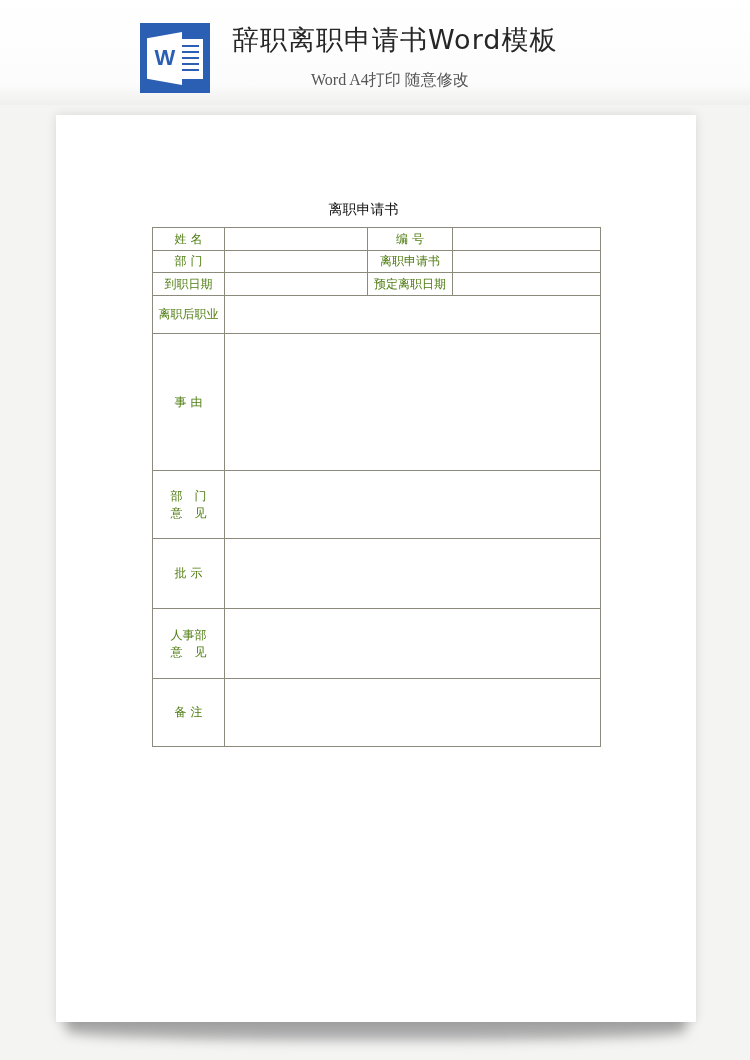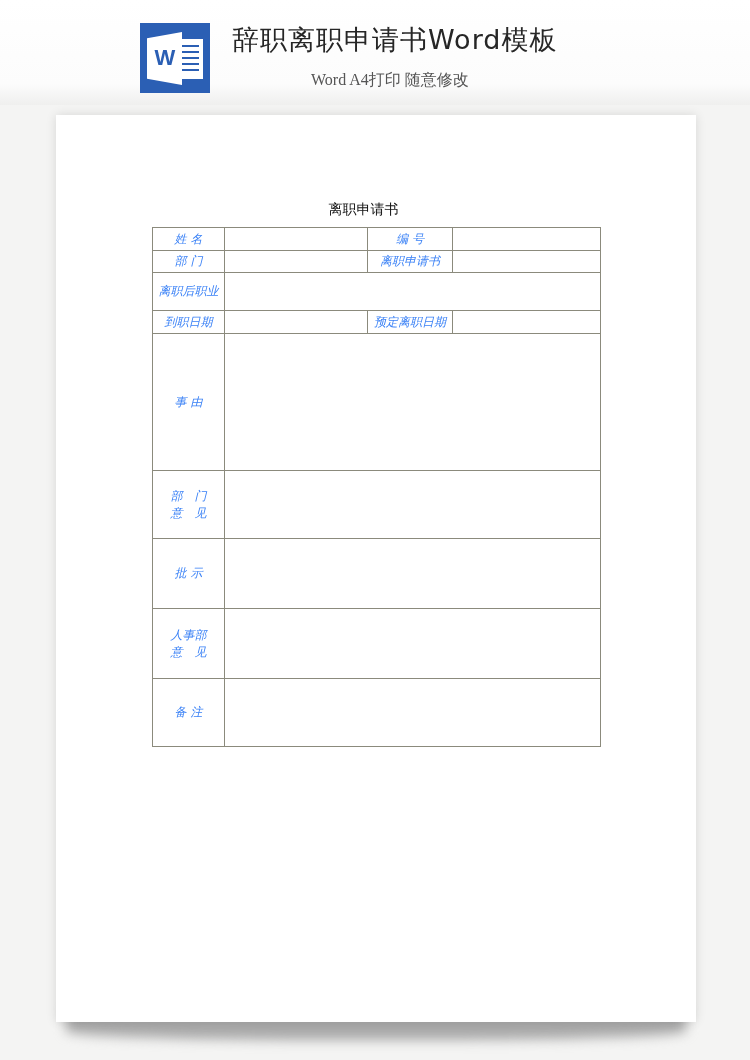--- a/index.html
+++ b/index.html
@@ -47,21 +47,21 @@
     position:absolute; left:56px; top:115px; width:640px; height:907px;
     background:#ffffff; box-shadow:0 0 10px rgba(0,0,0,0.12);
   }
   .doc-title {
     position:absolute; left:0; top:86px; width:615px; text-align:center;
     font-family:"DejaVu Serif", serif; font-weight:normal; font-size:14px; color:#111;
   }
   table.form {
     position:absolute; left:96px; top:112px; width:448px;
     border-collapse:collapse; table-layout:fixed;
-    font-family:"DejaVu Serif", serif; font-size:12px; color:#3b82f6;font-style:italic;
+    font-family:"DejaVu Serif", serif; font-size:12px; color:#4d7c0f;
   }
   table.form td {
     border:1.5px solid #8b8a7c; padding:0; text-align:center; vertical-align:middle;
     line-height:17px;
   }
 </style>
 </head>
 <body>
 
 <div class="header-band"></div>
@@ -99,29 +99,29 @@
       <td></td>
       <td><span>编 号</span></td>
       <td></td>
     </tr>
     <tr style="height:22px">
       <td><span>部 门</span></td>
       <td></td>
       <td><span>离职申请书</span></td>
       <td></td>
     </tr>
-    <tr style="height:38px">
-      <td><span>离职后职业</span></td>
-      <td colspan="3"></td>
-    </tr>
     <tr style="height:23px">
       <td><span>到职日期</span></td>
       <td></td>
       <td><span>预定离职日期</span></td>
       <td></td>
+    </tr>
+    <tr style="height:38px">
+      <td><span>离职后职业</span></td>
+      <td colspan="3"></td>
     </tr>
     <tr style="height:137px">
       <td><span>事 由</span></td>
       <td colspan="3"></td>
     </tr>
     <tr style="height:68px">
       <td>
         <div>部　门</div>
         <div>意　见</div>
       </td>

